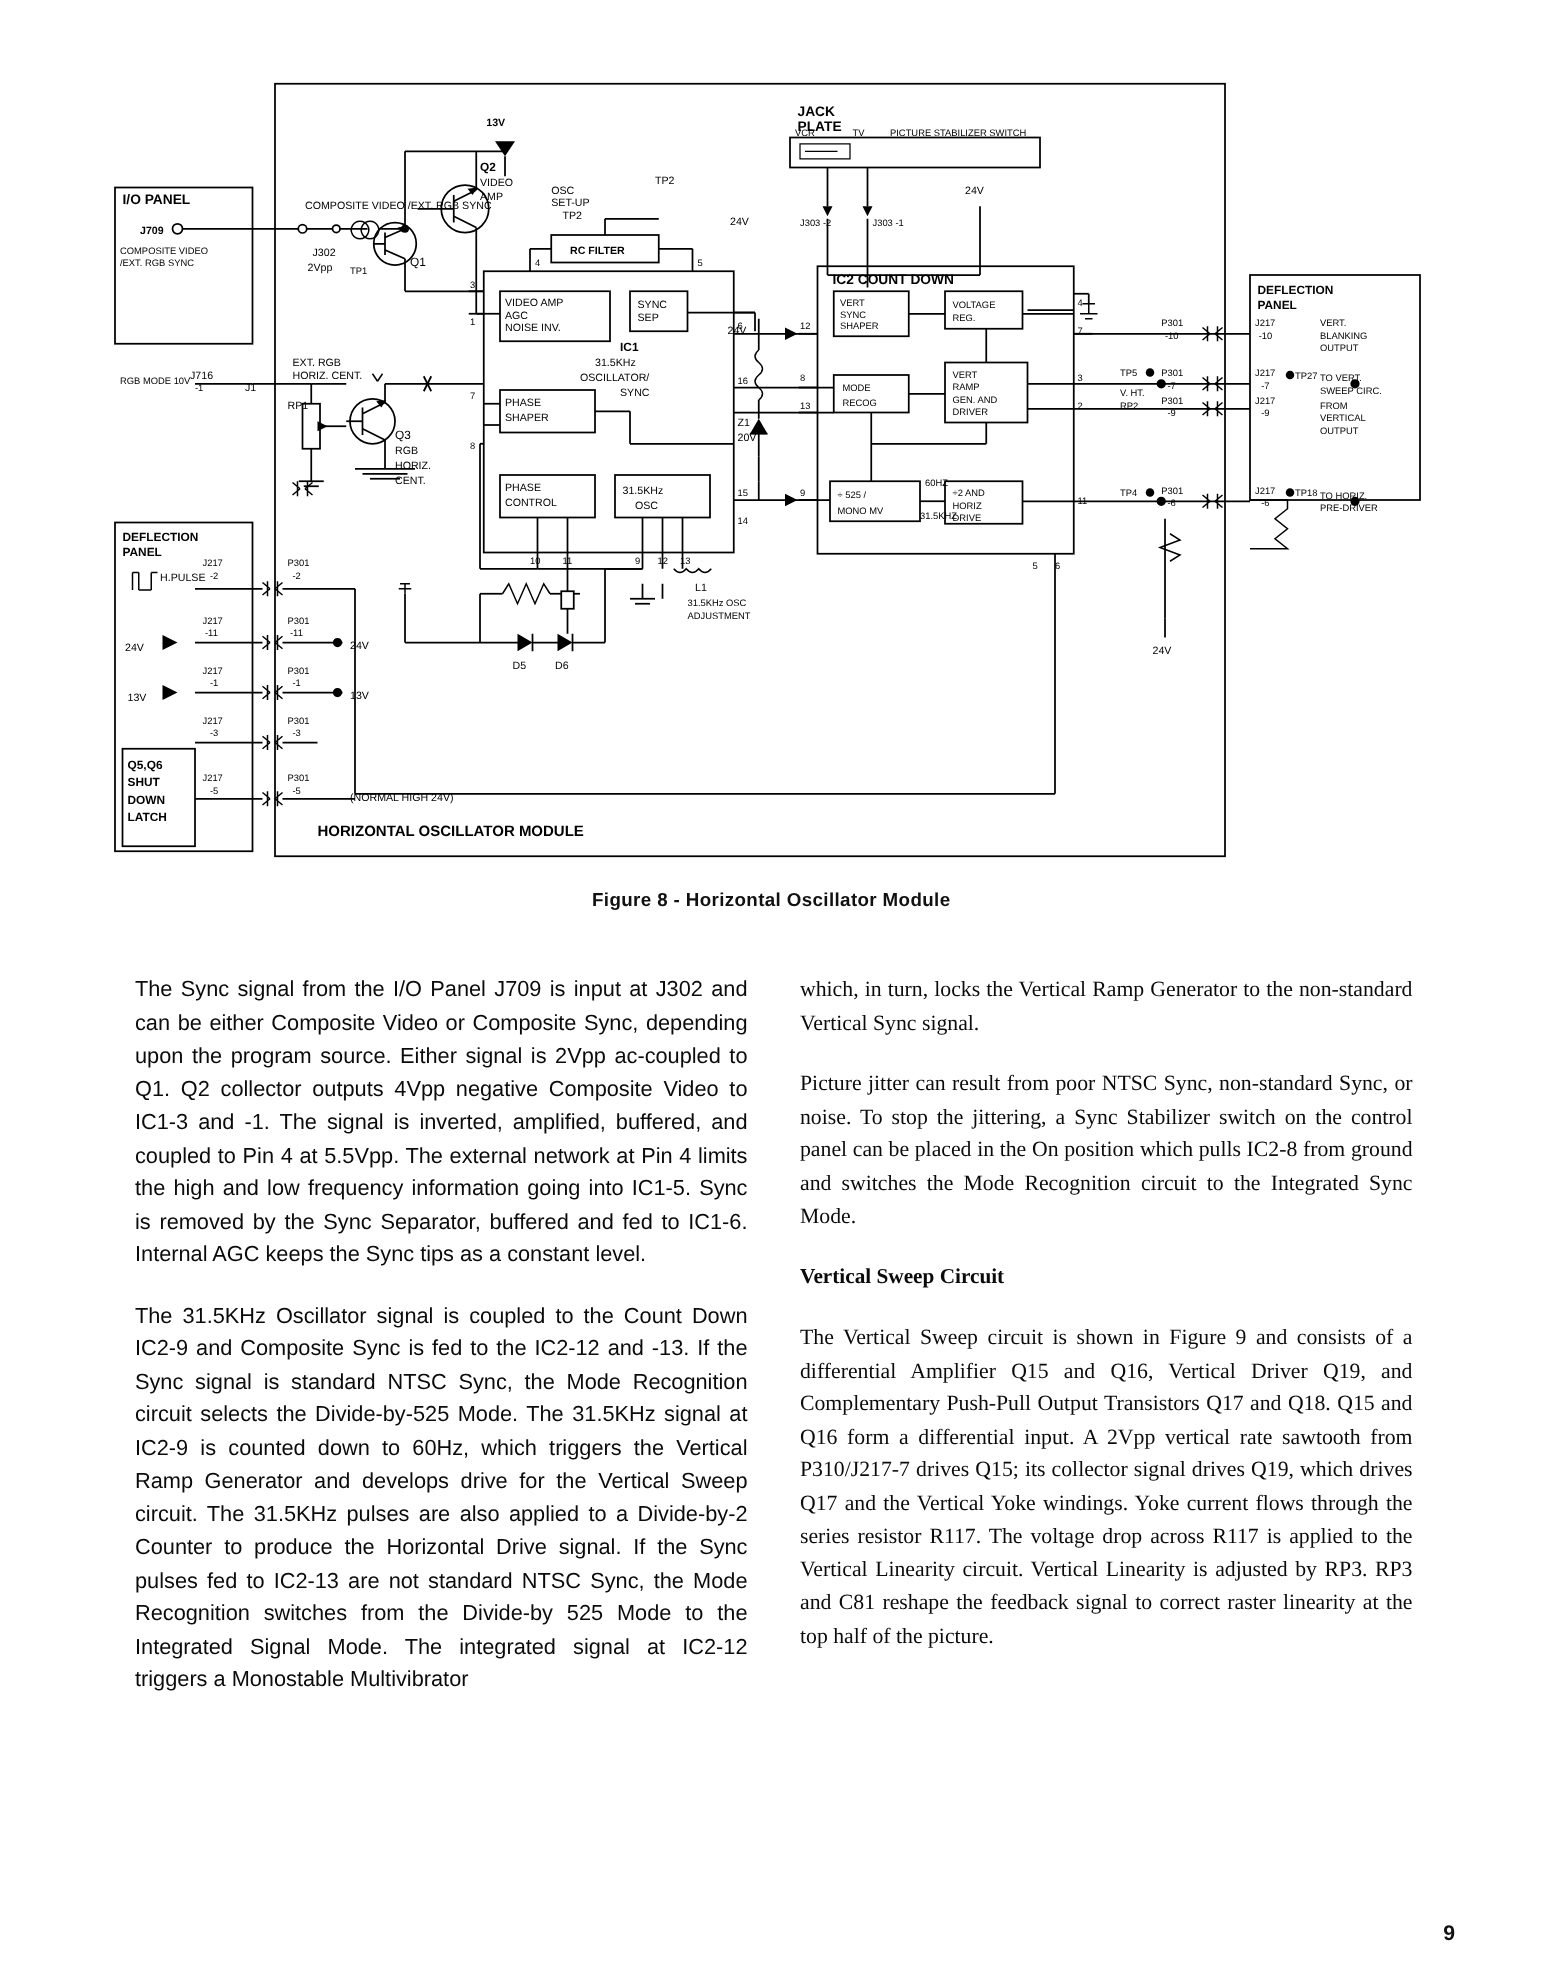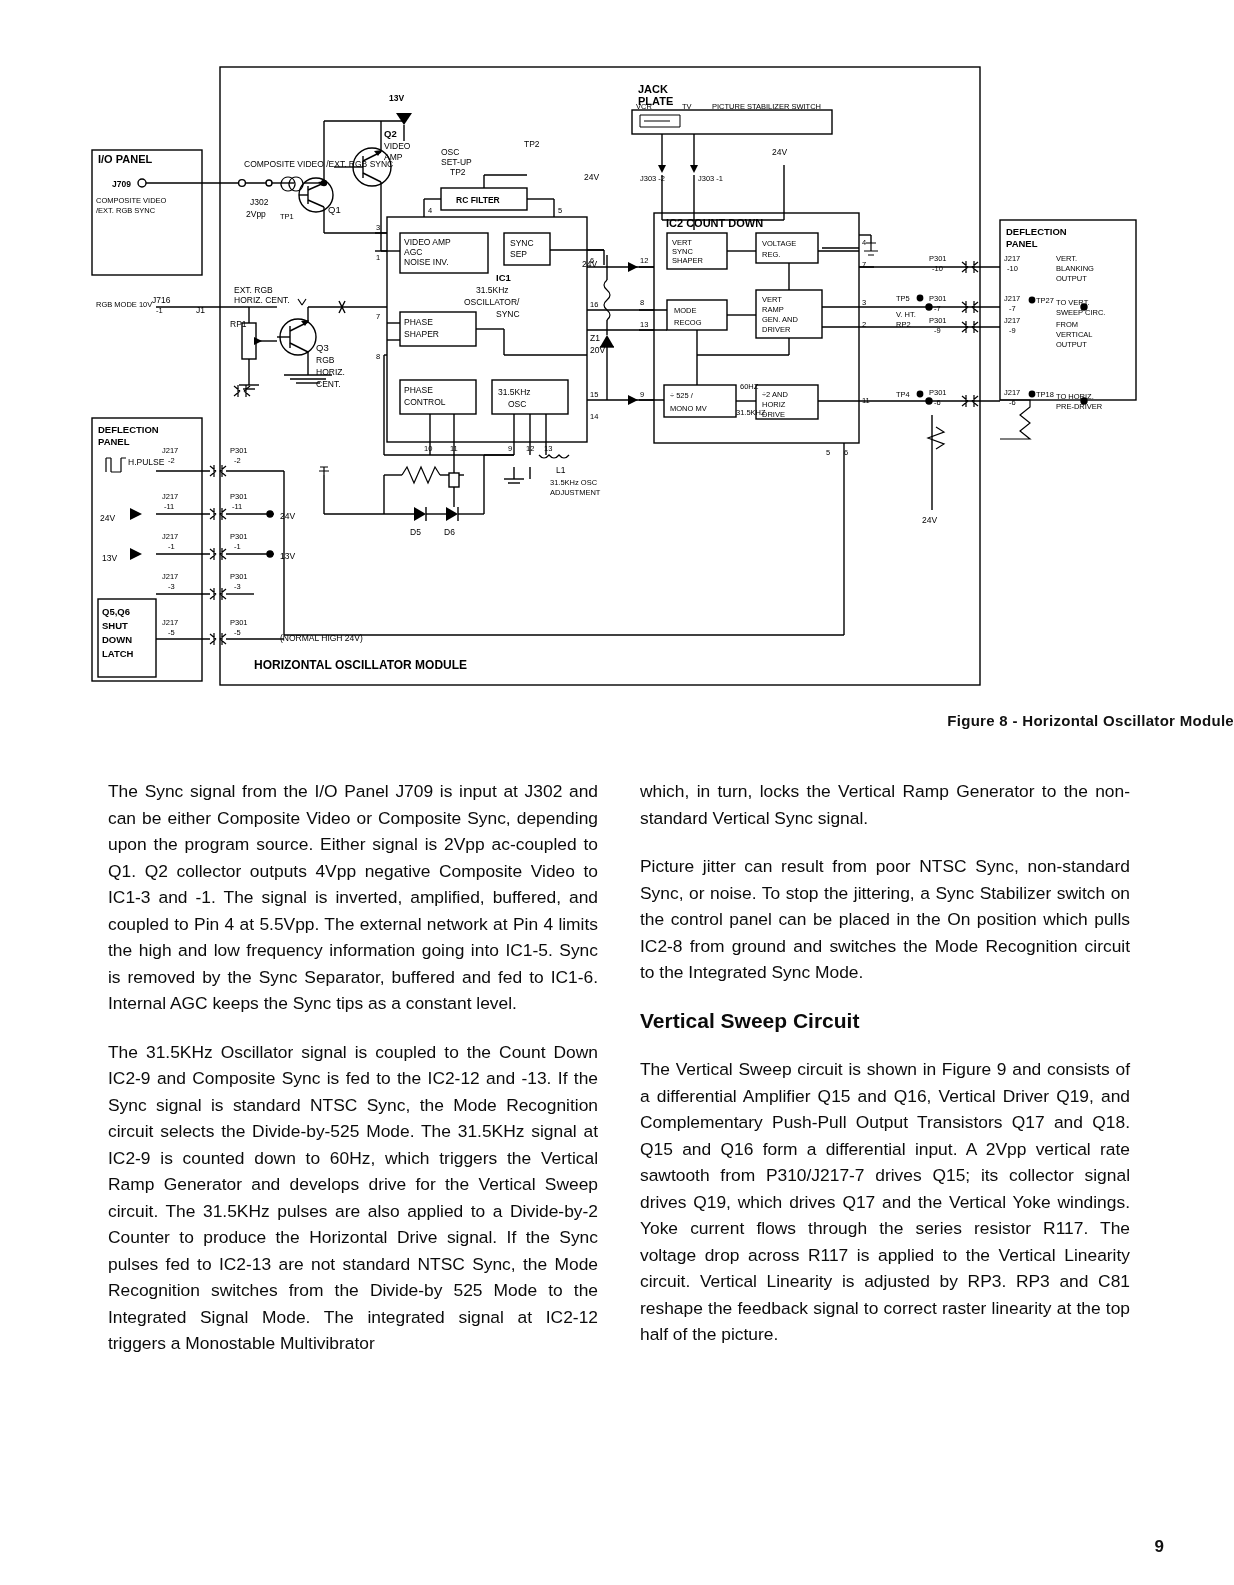--- a/index.html
+++ b/index.html
@@ -24,21 +24,21 @@
     width: 1060px;
     height: 645px;
   }
   .svgwrap { position: absolute; inset: 0; }
 
   .fig-caption {
     position: absolute;
     left: 0;
     top: 712px;
     width: 1234px;
-    text-align: right;
+    text-align: center;
     font-size: 15px;
     font-weight: bold;
     letter-spacing: .3px;
   }
 
   
   #body-text {
     position: absolute;
     left: 0;
     top: 778px;
@@ -48,26 +48,26 @@
   .col {
     position: absolute;
     top: 0;
     width: 490px;
     font-size: 17.4px;
     line-height: 26.5px;
     text-align: justify;
     color: #0b0b0b;
   }
   .col.left  { left: 108px; }
-  .col.right { left: 640px; }
+  .col.right { left: 640px; font-family: Liberation Serif, serif; }
   .col p { margin: 0 0 22px 0; }
   .subhead {
     font-weight: bold;
     margin: 0 0 2px 0;
-    font-size: 21px;
+    font-size: 17px;
   }
 
   .page-num {
     position: absolute;
     right: 70px;
     bottom: 28px;
     font-size: 17px;
     font-weight: bold;
   }
 

